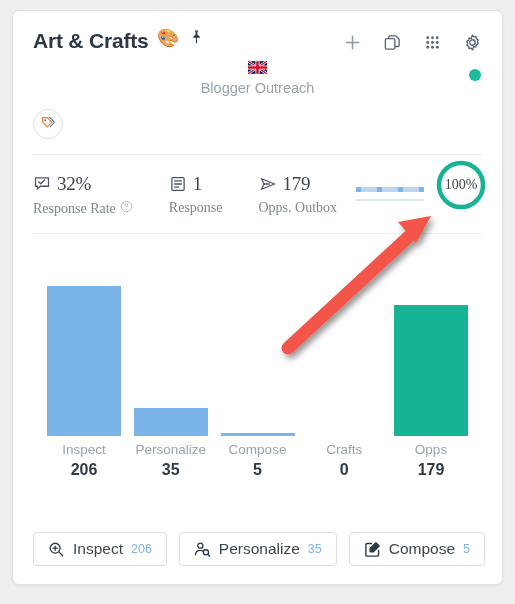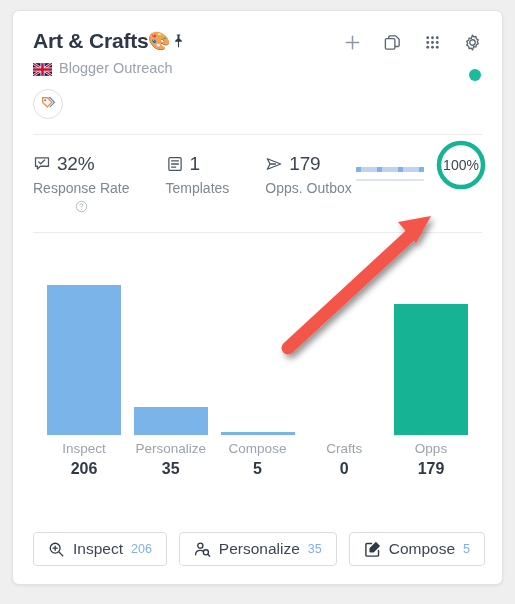--- a/index.html
+++ b/index.html
@@ -26,37 +26,38 @@
     overflow: hidden;
   }
 
   
   .header {
     position: relative;
     padding: 18px 20px 0 20px;
   }
   .title-row {
     display: flex;
-    align-items: center;
+    gap: 9px;
   }
   .title {
     font-size: 21px;
     font-weight: bold;
     color: #2d3748;
     letter-spacing: -0.2px;
     white-space: nowrap;
   }
   .title-emoji { font-size: 18px; line-height: 1; }
   .pin-icon { width: 15px; height: 16px; display: inline-block; }
 
   .subtitle-row {
     display: flex;
     align-items: center;
     gap: 7px;
     margin-top: 7px;
+    flex-direction: column;
   }
   .flag-icon { width: 19px; height: 13px; display: block; border-radius: 1px; }
   .subtitle {
     font-size: 14.5px;
     color: #9aa3ad;
   }
 
   .header-actions {
     position: absolute;
     top: 22px;
@@ -101,20 +102,21 @@
     margin: 0 20px;
   }
   #div1 { margin-top: 15px; }
 
   
   .stats {
     position: relative;
     padding: 18px 20px 16px 20px;
     display: flex;
     align-items: flex-start;
+    font-family: Liberation Serif, serif;
   }
   .stat { margin-right: 36px; }
   .stat-top {
     display: flex;
     align-items: center;
     gap: 6px;
     height: 22px;
   }
   .stat-value {
     font-size: 19px;
@@ -123,21 +125,20 @@
     letter-spacing: -0.2px;
   }
   .stat-label {
     margin-top: 5px;
     font-size: 14px;
     color: #7d8792;
     display: flex;
     align-items: center;
     gap: 4px;
     white-space: nowrap;
-    flex-direction: column;
   }
   .sicon { width: 18px; height: 18px; color: #4a5562; display: block; }
 
   .sparkline {
     position: absolute;
     right: 78px;
     top: 32px;
     width: 68px;
   }
   .spark-bar {
@@ -369,21 +370,21 @@
       <div class="stat-top">
         <span class="sicon">
           <svg viewBox="0 0 20 20" width="18" height="18" fill="none" stroke="#4a5562" stroke-width="1.4">
             <rect x="3.2" y="2.8" width="13.6" height="14.4" rx="1.4"></rect>
             <path d="M6.2 6.6h7.6M6.2 10h7.6M6.2 13.4h4.6" stroke-linecap="round"></path>
           </svg>
         </span>
         <span class="stat-value">1</span>
       </div>
       <div class="stat-label">
-        <span>Templates</span>
+        <span>Response</span>
       </div>
     </div>
 
     <div class="stat">
       <div class="stat-top">
         <span class="sicon">
           <svg viewBox="0 0 20 20" width="18" height="18" fill="none" stroke="#4a5562" stroke-width="1.4">
             <path d="M2.6 4.2L17.4 10 2.6 15.8l3-5.8z" stroke-linejoin="round"></path>
             <path d="M5.6 10h6" stroke-linecap="round"></path>
           </svg>

